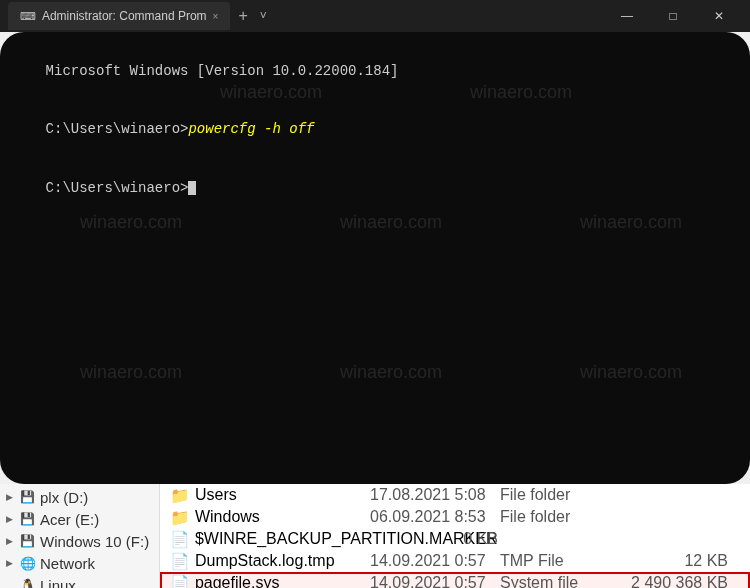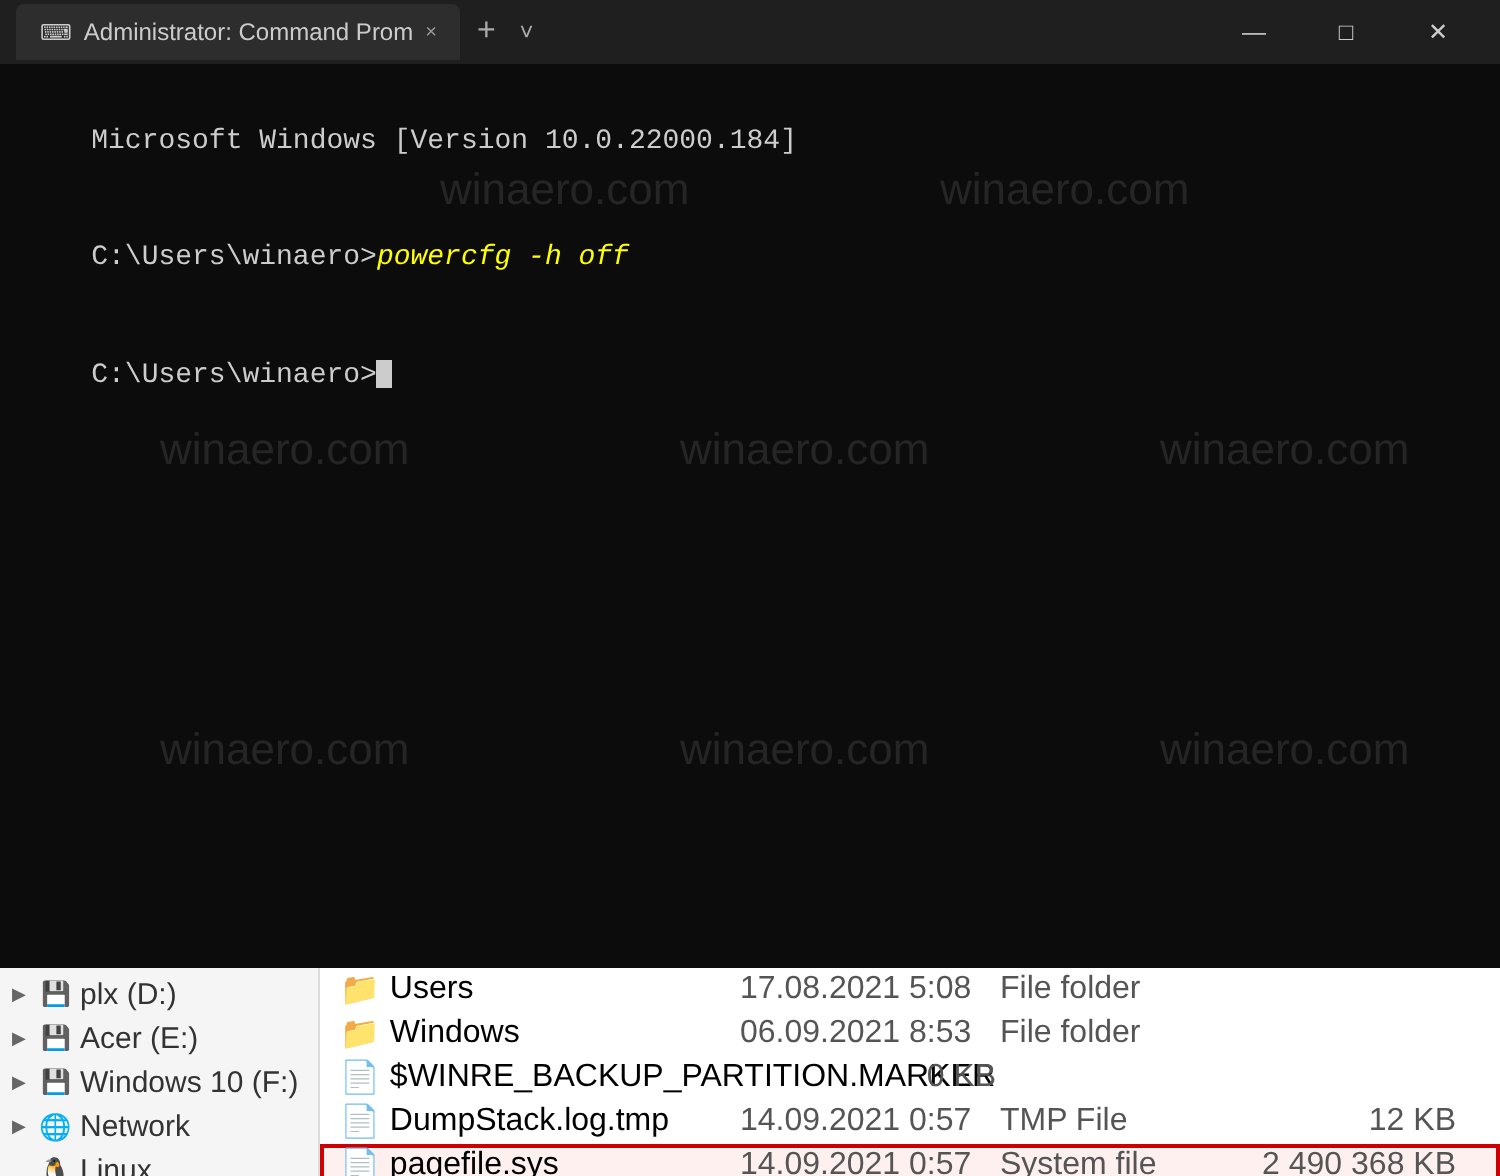--- a/index.html
+++ b/index.html
@@ -50,27 +50,28 @@
     
     .terminal {
       background: #0c0c0c;
       height: 452px;
       padding: 10px 12px;
       font-family: 'Consolas', 'Courier New', monospace;
       font-size: 14px;
       color: #cccccc;
       position: relative;
       overflow: hidden;
+      border-radius: 24px;
     }
     .terminal-line { line-height: 1.4; white-space: pre; }
     .cmd-yellow { color: #ffff00; font-style: italic; }
     .watermark {
       position: absolute;
       color: rgba(180,180,180,0.15);
-      font-size: 22px;
+      font-size: 18px;
       font-family: Arial, sans-serif;
       pointer-events: none;
       user-select: none;
     }
     .cursor {
       display: inline-block;
       width: 8px; height: 14px;
       background: #cccccc;
       vertical-align: middle;
     }

